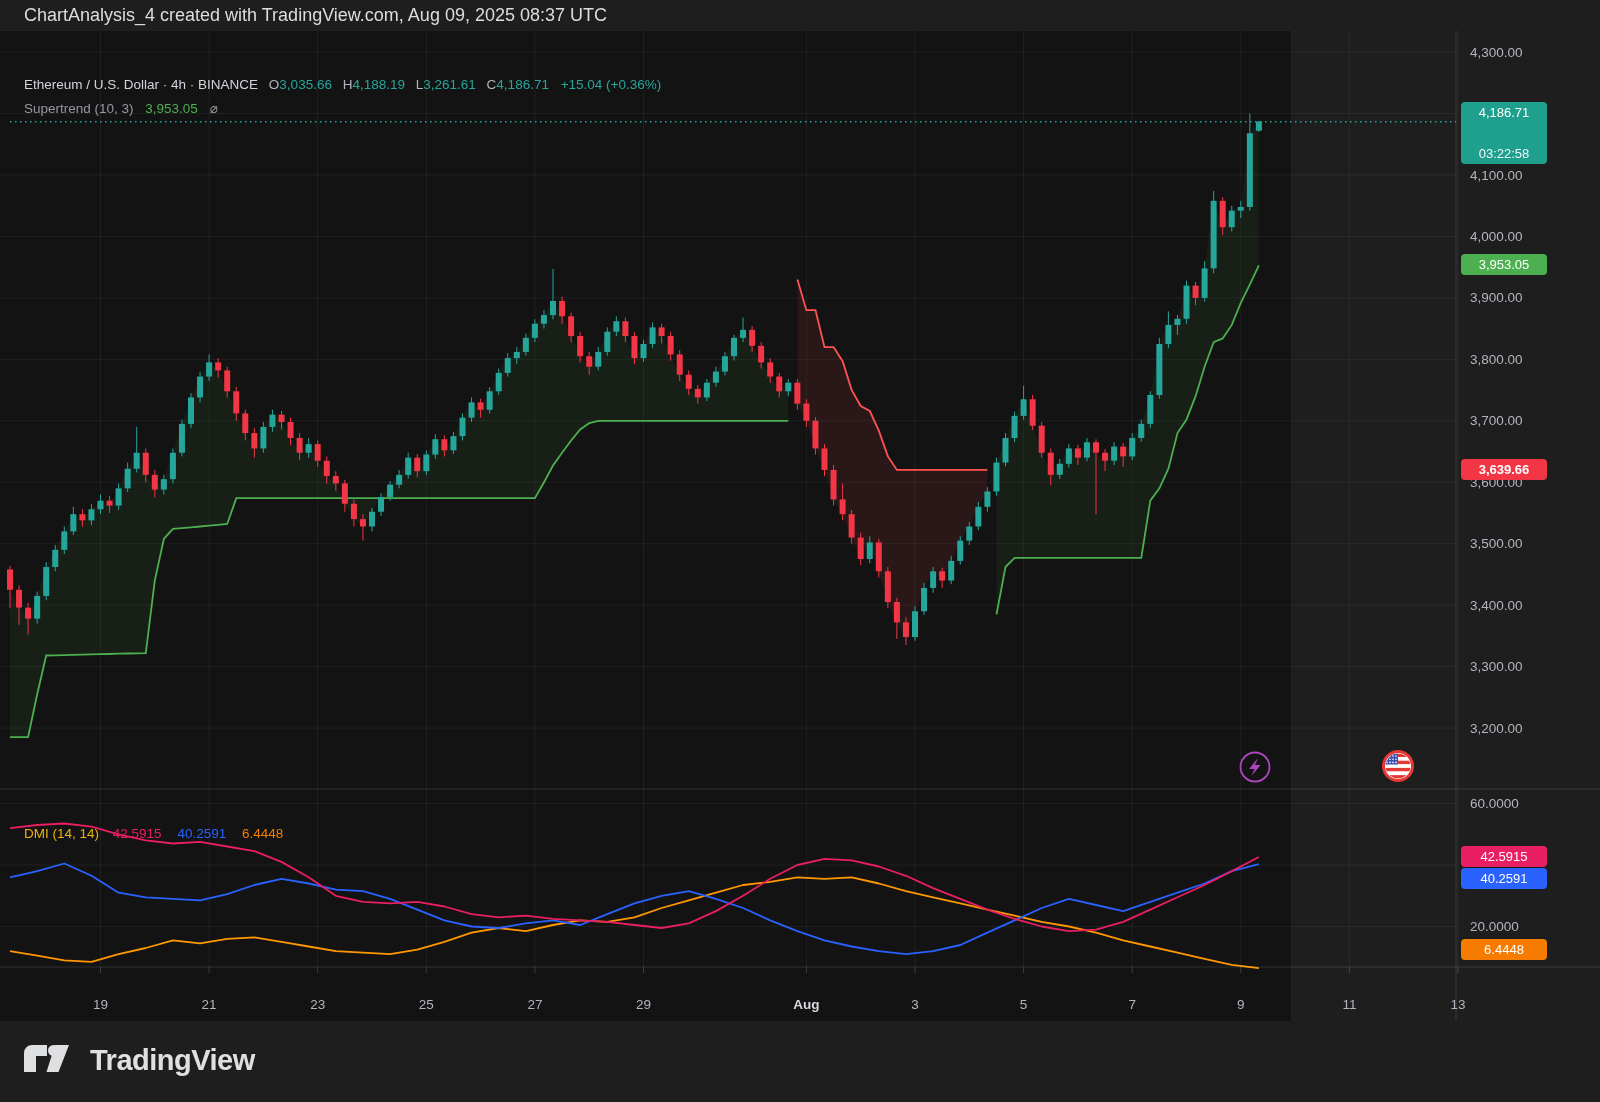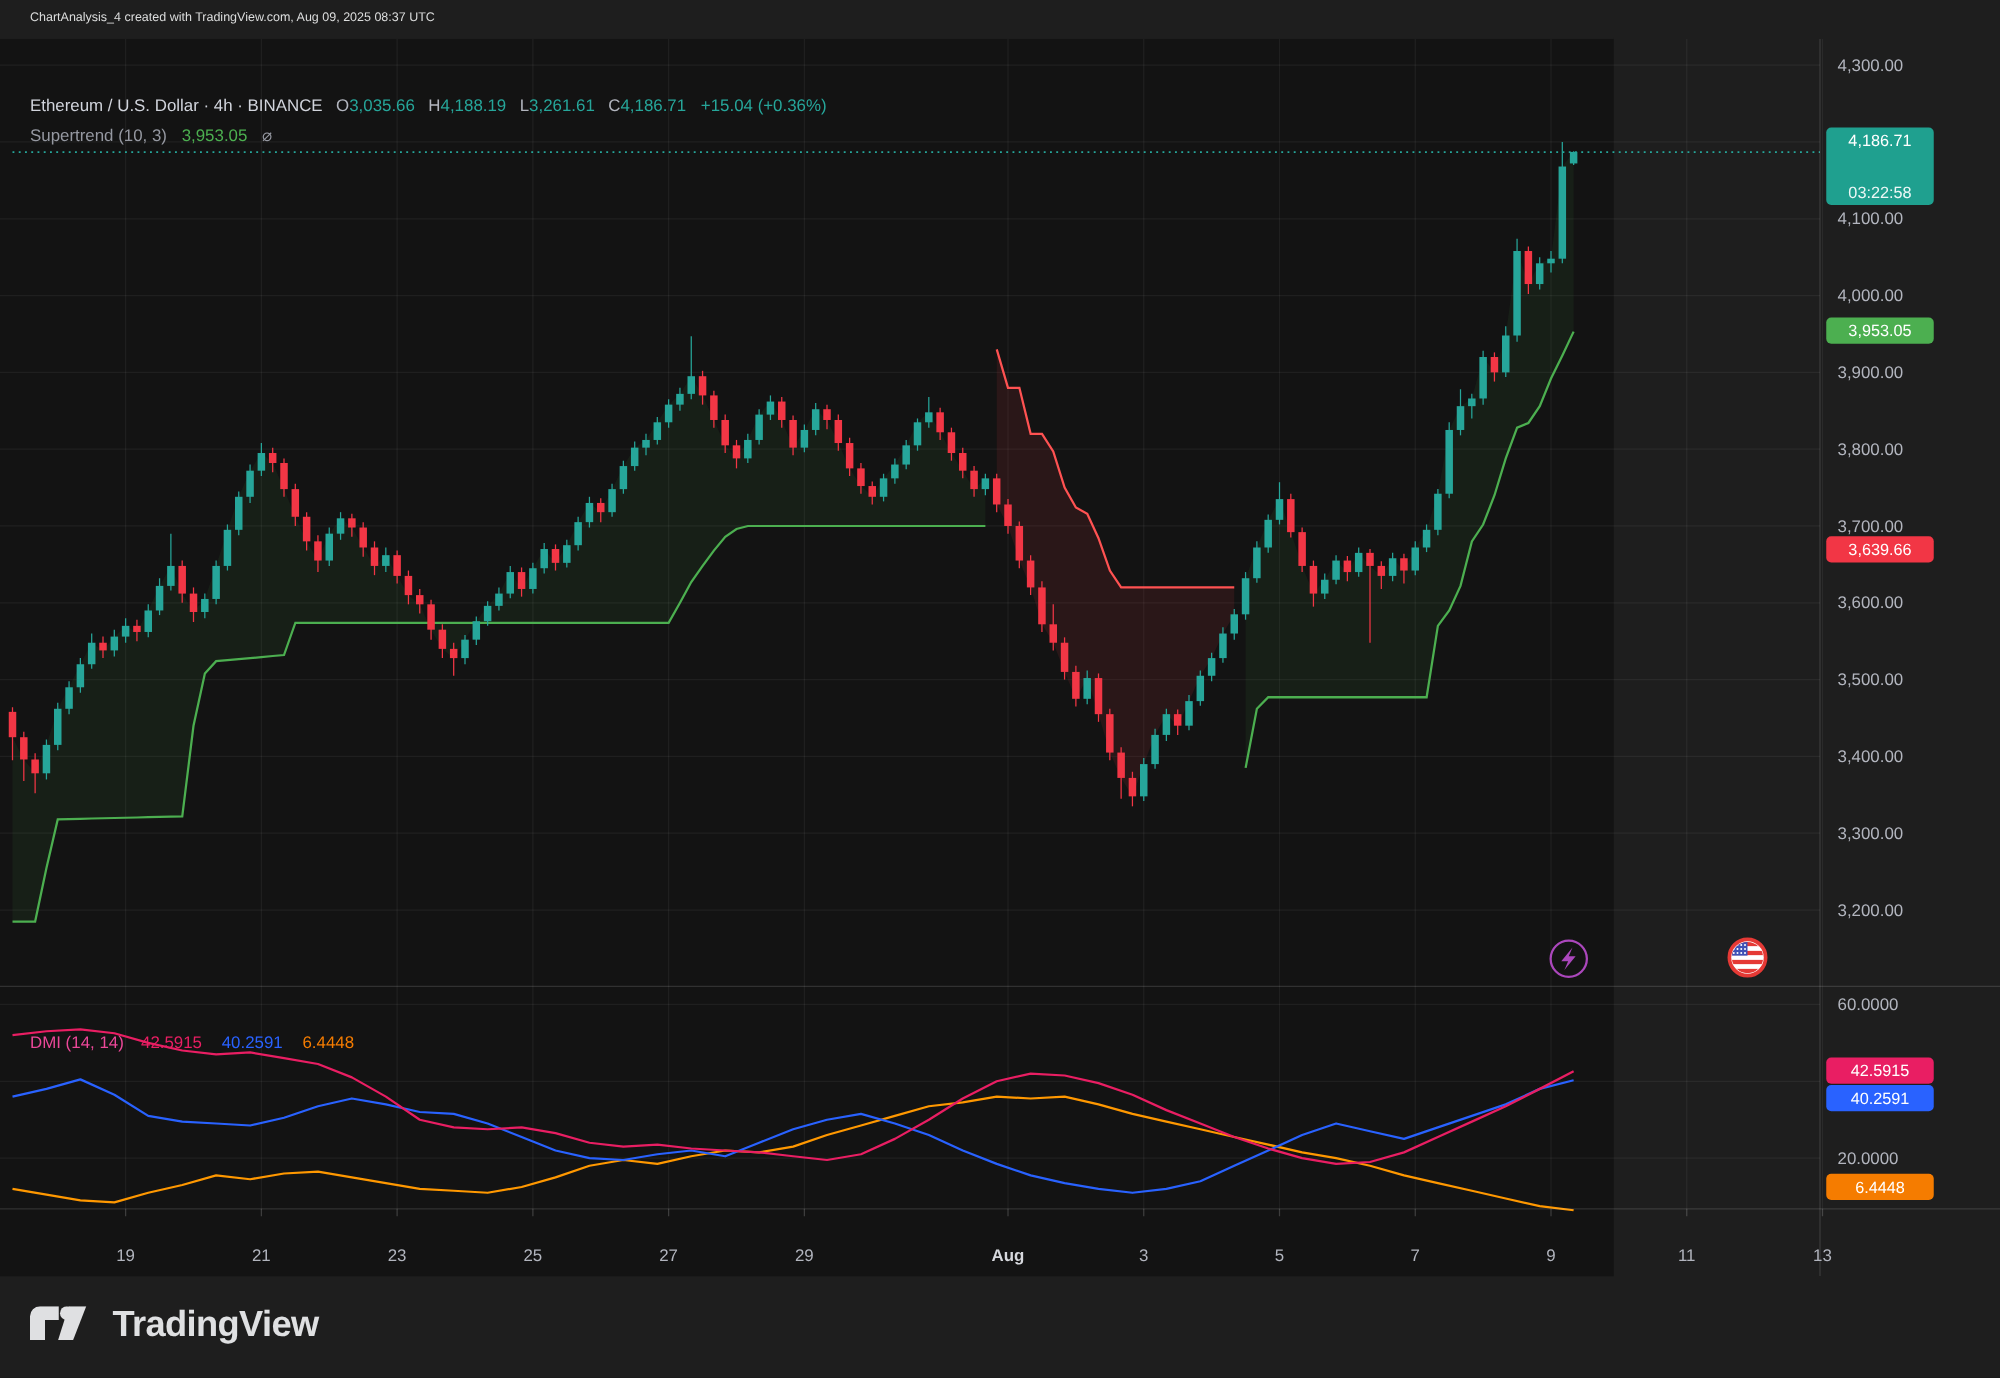--- a/index.html
+++ b/index.html
@@ -1,18 +1,18 @@
 <!DOCTYPE html>
 <html><head>
 <meta charset="utf-8">
 <style>
   html,body{margin:0;padding:0;background:#1e1e1e;width:1600px;height:1102px;overflow:hidden;
     font-family:"Liberation Sans",sans-serif;-webkit-font-smoothing:antialiased;}
   #page{position:relative;width:1600px;height:1102px;background:#1e1e1e;}
-  #top-header{position:absolute;left:24px;top:0;height:30px;line-height:30px;color:#dcdddd;font-size:10px;}
+  #top-header{position:absolute;left:24px;top:0;height:30px;line-height:30px;color:#dcdddd;font-size:18px;}
   #chart-widget{position:absolute;left:0;top:30px;width:1291px;height:990px;background:#131313;border-top:1px solid rgba(255,255,255,0.06);}
   #chart-svg{position:absolute;left:0;top:0;}
   .legend{position:absolute;font-size:13.5px;color:#d1d4dc;white-space:nowrap;z-index:5;}
   .legend .dim{color:#9598a1;}
   .ohlc-letter{color:#b2b5be;margin-left:7px;}
   .badge{position:absolute;left:1461px;width:86px;border-radius:4px;color:#fff;font-size:13px;
     text-align:center;padding:2px 0;z-index:6;line-height:17px;}
   .badge .sub{opacity:.92;margin-top:24px;}
   #footer-logo{position:absolute;left:24px;top:1040px;height:40px;display:flex;align-items:center;z-index:4;}
   #footer-wordmark{color:#dfe0e2;font-size:29px;font-weight:bold;letter-spacing:-0.5px;margin-left:12px;}
@@ -441,29 +441,29 @@
       <span class="ohlc-letter">L</span><span style="color:#26a69a">3,261.61</span>
       <span class="ohlc-letter">C</span><span style="color:#26a69a">4,186.71</span>
       <span style="color:#26a69a;margin-left:8px">+15.04 (+0.36%)</span>
     </div>
     <div class="legend" style="left:24px;top:69px;">
       <span class="dim">Supertrend (10, 3)</span>
       <span style="color:#4caf50;margin-left:8px">3,953.05</span>
       <span class="dim" style="margin-left:8px">⌀</span>
     </div>
     <div class="legend" style="left:24px;top:795px;">
-      <span style="color:#ec4899">DMI (14, 14)</span>
+      <span style="color:#eab308">DMI (14, 14)</span>
       <span style="color:#e91e63;margin-left:10px">42.5915</span>
       <span style="color:#2962ff;margin-left:12px">40.2591</span>
       <span style="color:#f57c00;margin-left:12px">6.4448</span>
     </div>
     <div id="badges">
         <div class="badge" style="background: rgb(31, 160, 143); top: 71px;">4,186.71<div class="sub">03:22:58</div></div>
         <div class="badge" style="background: rgb(76, 175, 80); top: 223px;">3,953.05</div>
-        <div class="badge" style="background: rgb(242, 54, 69); top: 398px;">3,639.66</div>
+        <div class="badge" style="background: rgb(242, 54, 69); top: 428px; font-weight: bold;">3,639.66</div>
         <div class="badge" style="background: rgb(233, 30, 99); top: 815px;">42.5915</div>
         <div class="badge" style="background: rgb(41, 98, 255); top: 837px;">40.2591</div>
         <div class="badge" style="background: rgb(245, 124, 0); top: 908px;">6.4448</div>
       </div>
   </div>
 
   <div id="footer-logo">
     <svg width="54" height="30" viewBox="0 0 54 30">
       <path d="M0,8 a8,8 0 0 1 8,-8 h15 v11 h-11 v16 h-12 z" fill="#dfe0e2"></path>
       <circle cx="29.5" cy="5.5" r="5.5" fill="#dfe0e2"></circle>

